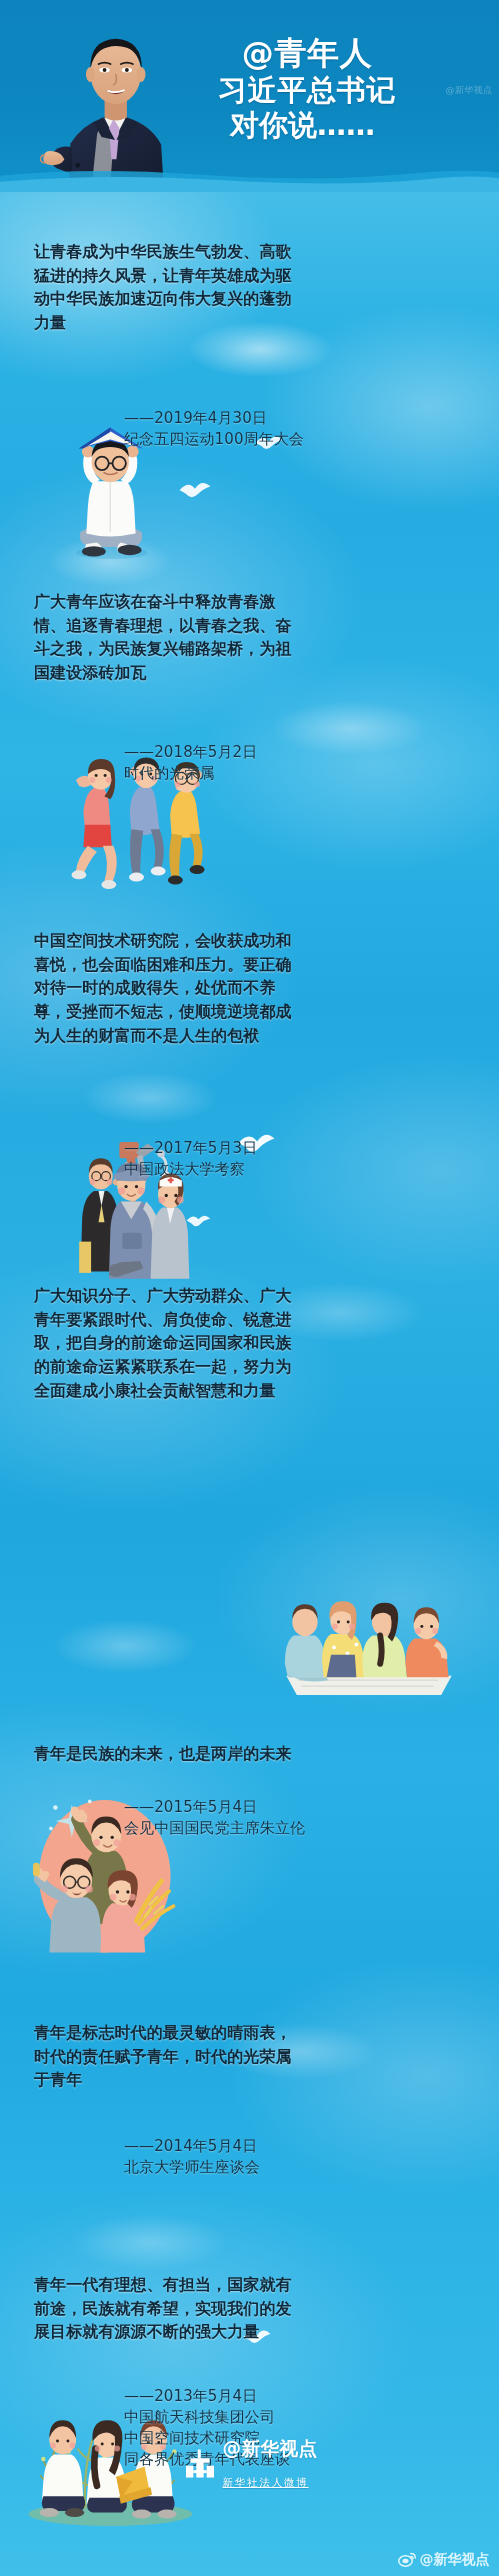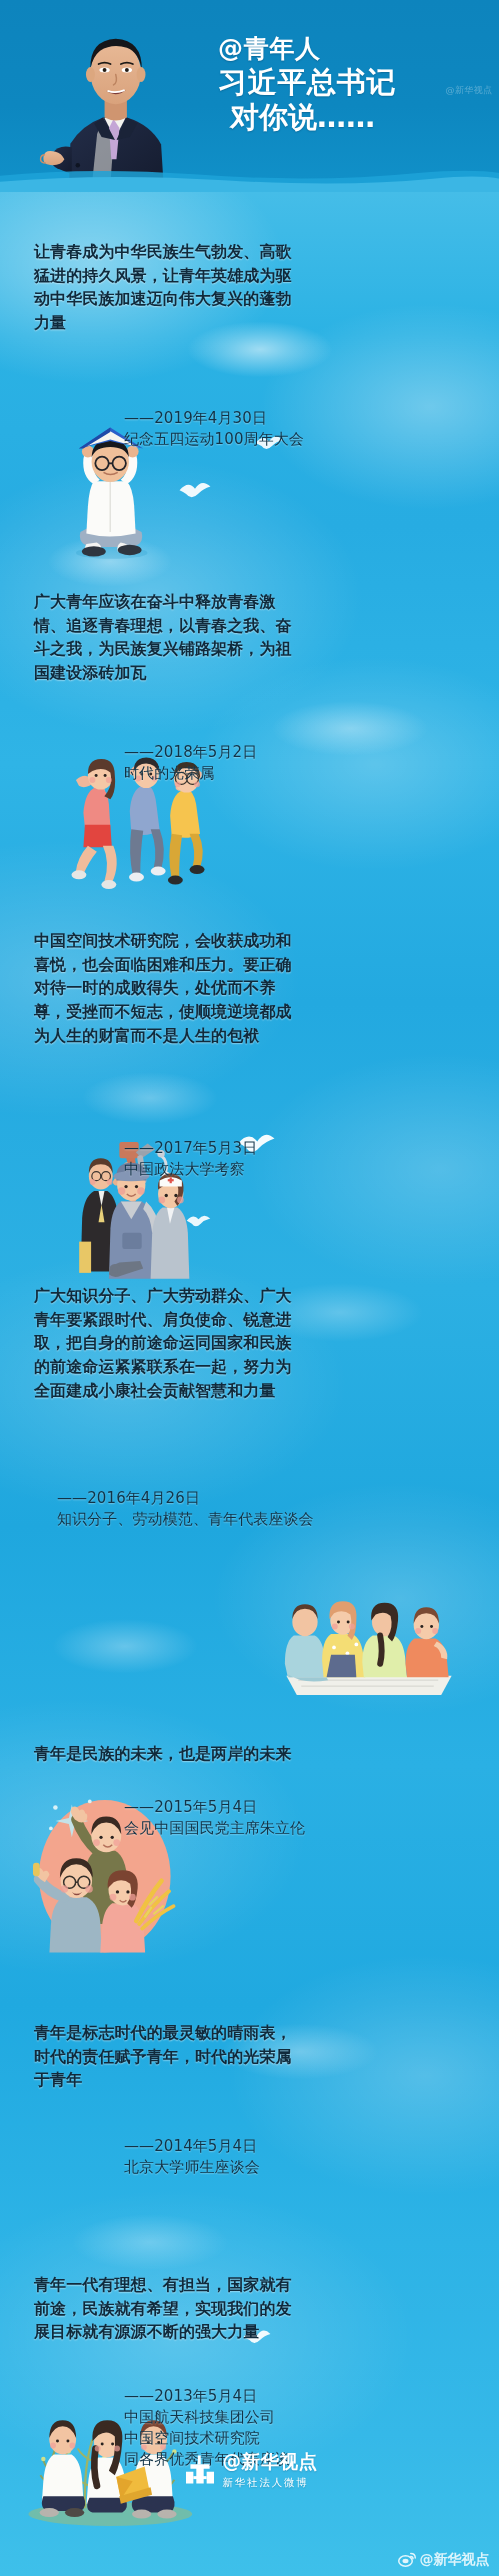--- a/index.html
+++ b/index.html
@@ -21,21 +21,21 @@
   .photo {
     position:absolute; left:39px; bottom:0; width:149px; height:186px;
   }
   .hd-title {
     position:absolute; left:218px; top:34px;
     color:#ffffff; font-weight:bold; line-height:1.22;
     letter-spacing:0.7px;
     text-shadow:0 0.7px 1.5px rgba(0,40,70,.28);
   }
   .hd-line { font-size:29px; white-space:nowrap; }
-  .hd-line.l1 { font-size:25px; }
+  .hd-line.l1 { font-size:32px;text-align:center; }
   .hd-line.l3 { letter-spacing:0px;margin-left:12px; }
 
   
   .sky {
     position:relative; width:500px; height:2384px;
     background:
       radial-gradient(ellipse 313px 194px at 18% 3%, rgba(255,255,255,.40), rgba(255,255,255,0) 62%),
       radial-gradient(ellipse 283px 172px at 86% 9%, rgba(255,255,255,.32), rgba(255,255,255,0) 60%),
       radial-gradient(ellipse 343px 224px at 30% 17%, rgba(255,255,255,.26), rgba(255,255,255,0) 62%),
       radial-gradient(ellipse 298px 179px at 75% 24%, rgba(255,255,255,.22), rgba(255,255,255,0) 60%),
@@ -89,22 +89,22 @@
     z-index:7;
   }
   .logo-wrap {
     position:absolute; left:0; right:0; bottom:88px;
     display:flex; align-items:center; justify-content:center; gap:6px;
   }
   .logo-mark { width:34px; height:31px; }
   .logo-text { color:#fff; line-height:1.05; }
   .logo-main { font-size:18.6px; font-weight:bold; letter-spacing:0.4px;
                text-shadow:0 0.7px 1.5px rgba(0,60,95,.25); }
-  .logo-sub  { font-size:10.4px; letter-spacing:1.9px; margin-top:6px;
-               text-shadow:0 0.7px 1.5px rgba(0,60,95,.25); }
+  .logo-sub  { font-size:10.4px; letter-spacing:1.9px; margin-top:19px;
+               text-shadow:0 0.7px 1.5px rgba(0,60,95,.25);text-decoration:underline; }
   .weibo-mark {
     position:absolute; right:10.4px; bottom:7.5px;
     display:flex; align-items:center; gap:3.7px;
     color:rgba(255,255,255,.82); font-size:14px; font-weight:bold;
   }
   .wb-eye { width:18px; height:15px; opacity:.85; }
   .topmark {
     position:absolute; right:7.5px; top:84px;
     color:rgba(255,255,255,.30); font-size:9px; letter-spacing:0.4px;
     z-index:9;
@@ -362,24 +362,20 @@
     <circle cx="131" cy="94" r="4.5" fill="#ee9e94" opacity=".75"></circle>
     <circle cx="156" cy="94" r="4.5" fill="#ee9e94" opacity=".75"></circle>
   </svg>
 
   <div class="quote" style="left:34px; top:1092px; width:440px;">
     <div>广大知识分子、广大劳动群众、广大</div>
     <div>青年要紧跟时代、肩负使命、锐意进</div>
     <div>取，把自身的前途命运同国家和民族</div>
     <div>的前途命运紧紧联系在一起，努力为</div>
     <div>全面建成小康社会贡献智慧和力量</div>
-  </div>
-  <div class="attrib" style="right:25px; top:1296px; width:418px;">
-    <div>——2016年4月26日</div>
-    <div>知识分子、劳动模范、青年代表座谈会</div>
   </div>
 
   <svg class="illus" style="left:283px; top:1372px; width:172px; height:134px;" viewBox="0 0 230 180">
 
     <path d="M4 150 L226 150 L212 176 L18 176 Z" fill="#f0f0ea"></path>
     <path d="M20 156 L208 156" stroke="#d9d9d2" stroke-width="1.5"></path>
     <path d="M24 164 L202 164" stroke="#d9d9d2" stroke-width="1.5"></path>
 
     <path d="M14 96 Q2 104 2 134 L6 152 L58 152 L56 130 Q54 102 42 96 Z" fill="#a9d4dd"></path>
     <path d="M6 148 Q26 162 60 156 L58 152 L8 152 Z" fill="#9ec9d3"></path>

